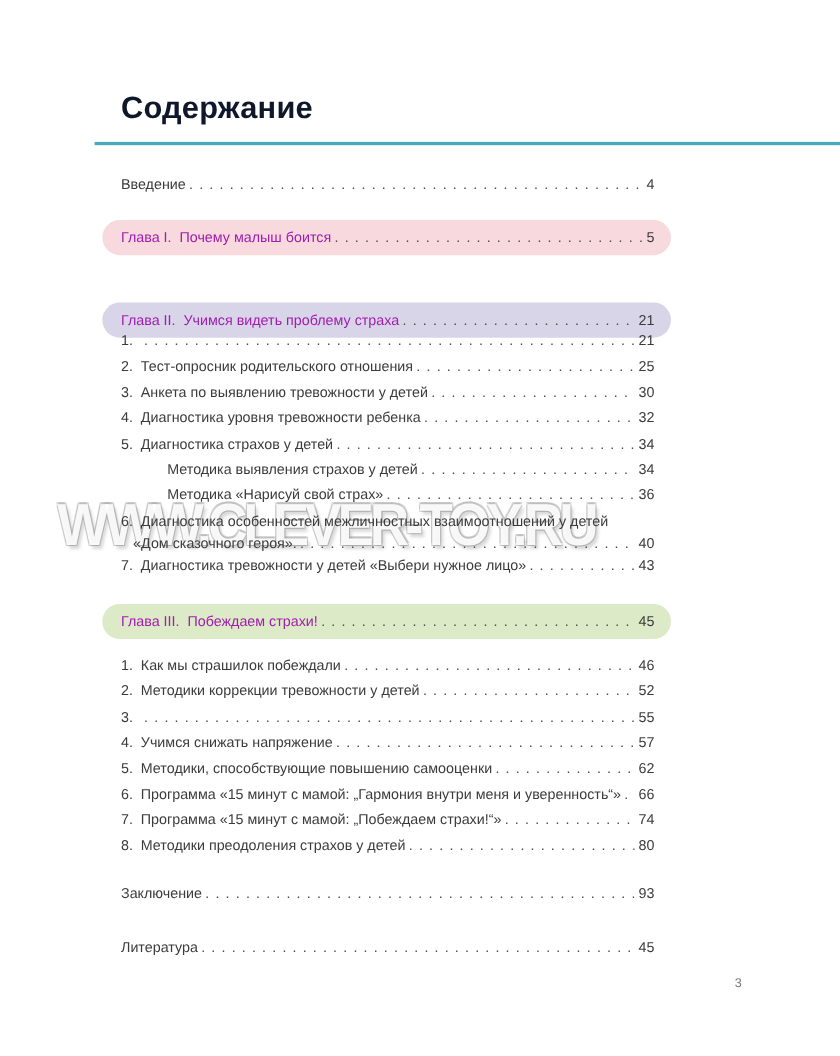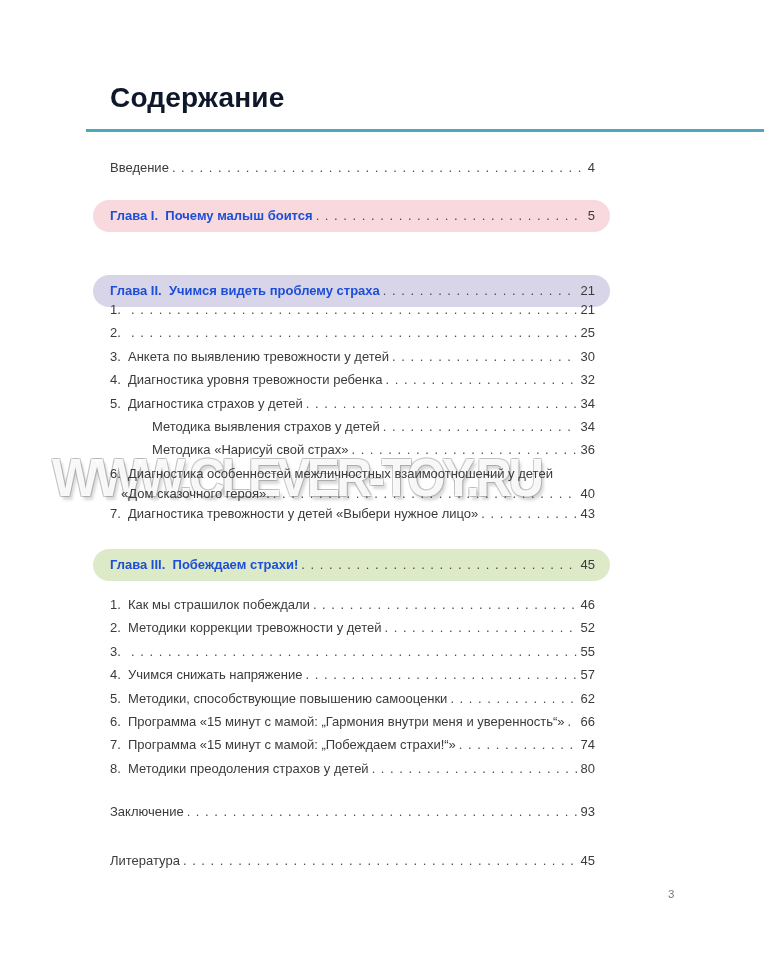--- a/index.html
+++ b/index.html
@@ -95,21 +95,21 @@
   
   .chapter-bar {
     position: absolute;
     left: 0; width: 517px; height: 32px;
     border-radius: 16px;
     box-sizing: border-box;
   }
   .chapter-bar .row {
     height: 32px; line-height: 32px;
   }
-  .chapter-bar .label { font-weight: bold; color: #1d4ed8; }
+  .chapter-bar .label { font-weight: normal; color: #a21caf; }
   .bar-pink   { background: #f7d9de; }
   .bar-purple { background: #d8d5e8; margin-top: 26px; }
   .bar-green  { background: #ddeac7; }
   
   .folio {
     position: absolute;
     left: 668px; top: 888px;
     font-size: 11.5px;
     color: #777777;
     z-index: 2;
@@ -152,20 +152,21 @@
     </div>
 
     <div class="block" style="top:298px;">
       <div class="row">
         <span class="num">1.</span>
         <span class="dots"></span>
         <span class="pg">21</span>
       </div>
       <div class="row">
         <span class="num">2.</span>
+        <span class="label">Тест-опросник родительского отношения</span>
         <span class="dots"></span>
         <span class="pg">25</span>
       </div>
       <div class="row">
         <span class="num">3.</span>
         <span class="label">Анкета по выявлению тревожности у детей</span>
         <span class="dots"></span>
         <span class="pg">30</span>
       </div>
       <div class="row">

